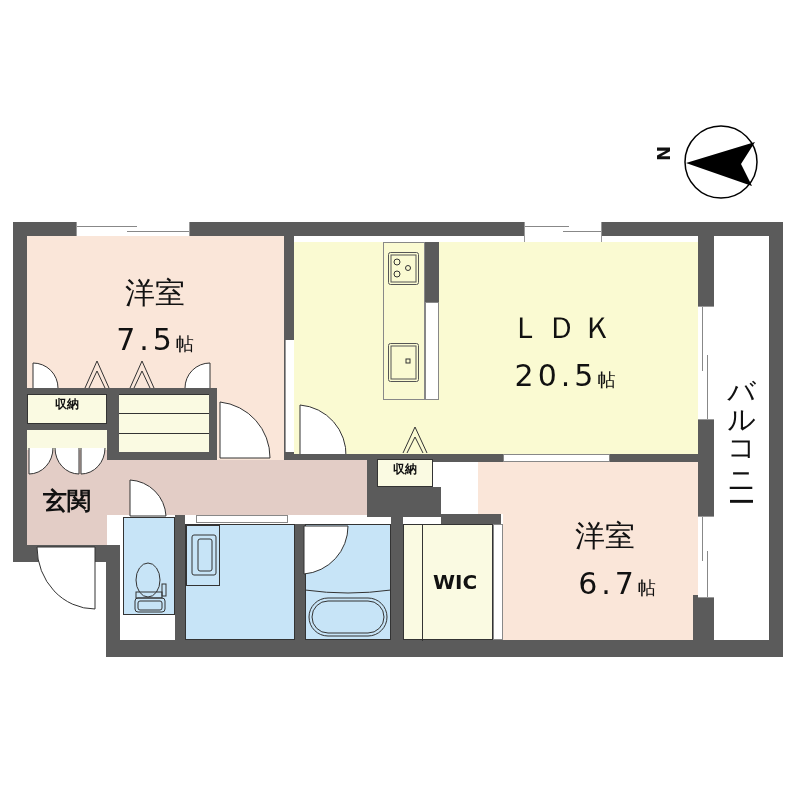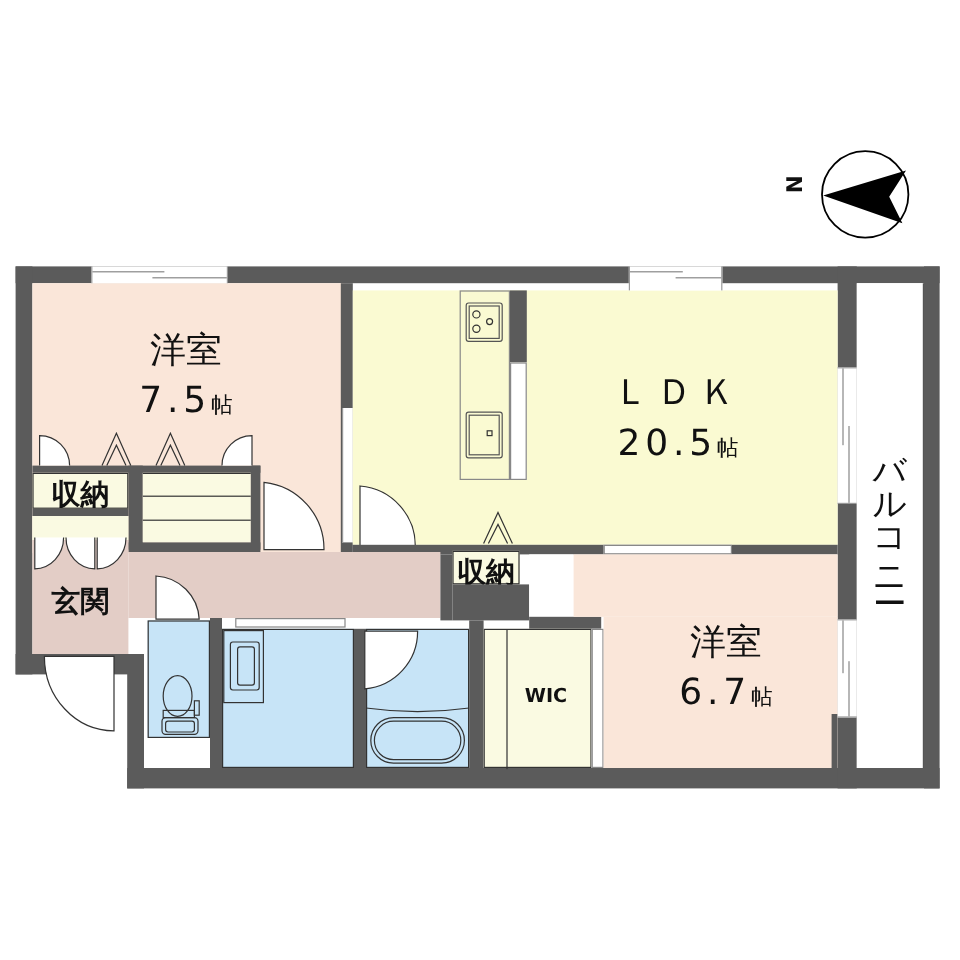--- a/index.html
+++ b/index.html
@@ -2,23 +2,23 @@
 <html><head>
 <meta charset="utf-8">
 <style>
   html,body{margin:0;padding:0;background:#ffffff;}
   body{width:800px;height:800px;position:relative;overflow:hidden;font-family:"DejaVu Sans","Liberation Sans",sans-serif;}
   .abs{position:absolute;}
   .wall{position:absolute;background:#5b5b5b;}
   .room{position:absolute;box-sizing:border-box;}
   .lbl{position:absolute;color:#111;text-align:center;font-family:"DejaVu Sans",sans-serif;}
   .big{font-size:30px;line-height:36px;}
-  .area{font-size:30px;line-height:36px;letter-spacing:4px;}
+  .area{font-size:30px;line-height:48px;letter-spacing:4px;}
   .area small{font-size:18px;letter-spacing:0;}
-  .small{font-size:24px;font-weight:bold;}
+  .small{font-size:12px;font-weight:bold;}
   .white{background:#ffffff;}
   svg{position:absolute;overflow:visible;}
 </style>
 </head>
 <body>
 
 <div class="wall" style="left:13px;top:222px;width:770px;height:14px;"></div>
 <div class="wall" style="left:13px;top:222px;width:14px;height:340px;"></div>
 <div class="wall" style="left:13px;top:545px;width:100px;height:17px;"></div>
 <div class="wall" style="left:106px;top:545px;width:14px;height:112px;"></div>
@@ -158,32 +158,32 @@
 <svg style="left:305px;top:588px;" width="86" height="52">
   <path d="M0 2 Q43 8 86 2" fill="none" stroke="#333"></path>
   <rect x="4" y="10" width="78" height="38" rx="19" fill="none" stroke="#333"></rect>
   <rect x="7" y="13" width="72" height="32" rx="16" fill="none" stroke="#333"></rect>
 </svg>
 <div class="wall" style="left:391px;top:517px;width:12px;height:123px;"></div>
 
 <div class="room" style="left:403px;top:524px;width:90px;height:116px;background:#fafae2;border:1px solid #333;">
   <div class="abs" style="left:18px;top:0;width:1px;height:116px;background:#333;"></div>
 </div>
-<div class="lbl" style="left:425px;top:570px;width:60px;font-size:16px;font-weight:bold;">WIC</div>
+<div class="lbl" style="left:425px;top:570px;width:60px;font-size:20px;font-weight:bold;">WIC</div>
 <div class="abs white" style="left:493px;top:524px;width:10px;height:116px;border:1px solid #888;box-sizing:border-box;"></div>
 
 <div class="room" style="left:478px;top:462px;width:220px;height:52px;background:#fae6d9;"></div>
 <div class="room" style="left:503px;top:514px;width:195px;height:126px;background:#fae6d9;"></div>
 <div class="wall" style="left:693px;top:595px;width:5px;height:45px;"></div>
 <div class="abs white" style="left:698px;top:516px;width:16px;height:80px;border-top:1px solid #999;border-bottom:1px solid #999;">
   <div class="abs" style="left:4px;top:0;width:1px;height:44px;background:#888;"></div>
   <div class="abs" style="left:9px;top:34px;width:1px;height:46px;background:#888;"></div>
 </div>
 <div class="lbl big" style="left:550px;top:518px;width:110px;">洋室</div>
-<div class="lbl area" style="left:540px;top:560px;width:130px;">
+<div class="lbl area" style="left:552px;top:560px;width:130px;">
   <span>6.7</span><small>帖</small>
 </div>
 
 <div class="lbl" style="left:653px;top:143px;width:20px;font-size:18px;font-weight:bold;transform:rotate(-90deg);">N</div>
 <svg style="left:683px;top:124px;" width="80" height="80">
   <circle cx="38" cy="38" r="36" fill="#fff" stroke="#000" stroke-width="1.5"></circle>
   <path d="M3 39 L72 18 L58 40 L69 62 Z" fill="#000"></path>
 </svg>
 
 </body></html>

